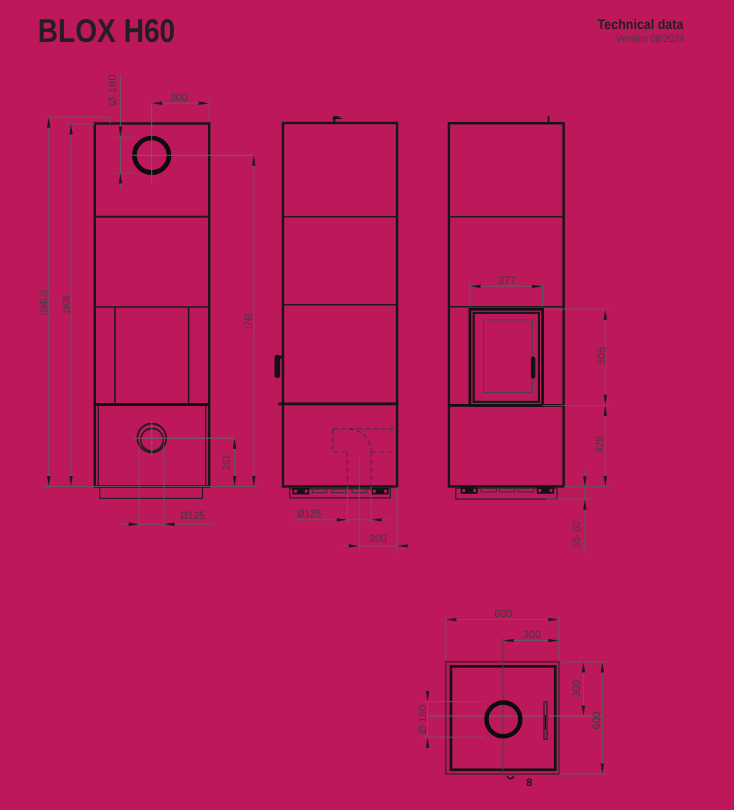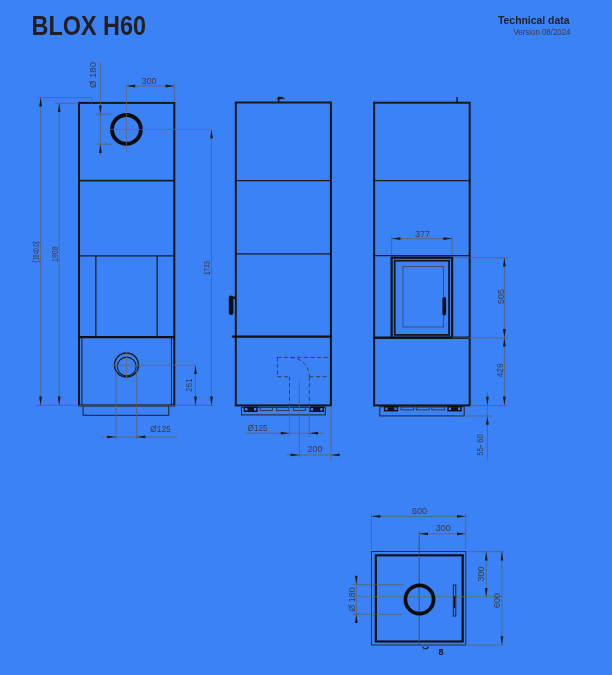--- a/index.html
+++ b/index.html
@@ -1,16 +1,16 @@
 <!DOCTYPE html>
 <html><head>
 <meta charset="utf-8">
 <style>
   html,body{margin:0;padding:0;background:#ffffff;}
-  .page{position:relative;width:612px;height:675px;background:#3b82f6;overflow:hidden;
+  .page{position:relative;width:612px;height:675px;background:#be185d;overflow:hidden;
         font-family:"Liberation Sans", sans-serif;}
   svg{position:absolute;left:0;top:0;}
   .dimtxt{font-family:"Liberation Sans", sans-serif;font-size:9px;fill:#3c3c3c;}
 </style>
 </head>
 <body>
 <div class="page">
 <svg width="612" height="675" viewBox="0 0 612 675">
 
 <text x="31.5" y="35.4" font-size="27.5" font-weight="bold" fill="#231f20" textLength="114.5" lengthAdjust="spacingAndGlyphs">BLOX H60</text>

